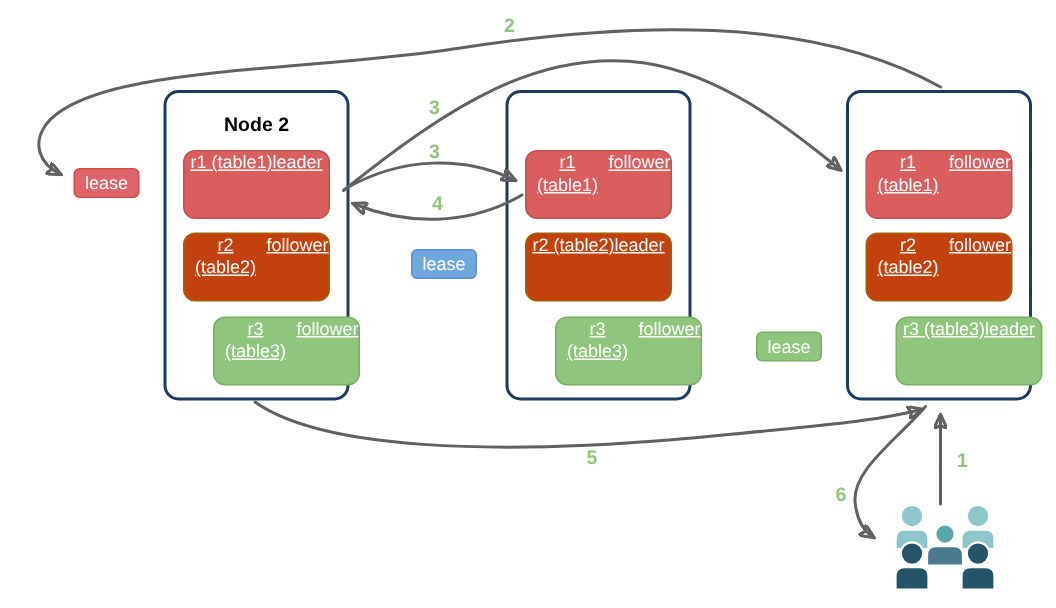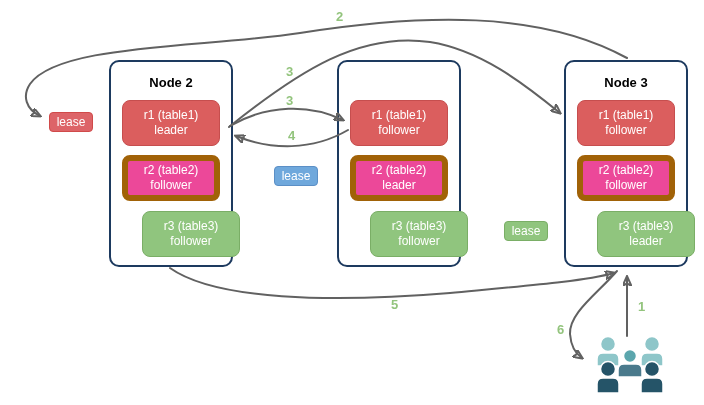--- a/index.html
+++ b/index.html
@@ -5,23 +5,23 @@
   html,body{margin:0;padding:0;background:#ffffff;}
   body{font-family:"Liberation Sans","DejaVu Sans",sans-serif;}
   .canvas{position:relative;width:704px;height:405px;background:#ffffff;overflow:hidden;}
 
   
   .node{position:absolute;top:60px;width:124px;height:207px;background:#ffffff;
         border:2px solid #1d3a5f;border-radius:10px;box-sizing:border-box;}
   .node-title{text-align:center;font-weight:bold;font-size:13px;color:#000000;margin-top:13px;}
   .replica{position:absolute;left:11px;width:98px;height:46px;border-radius:8px;
            color:#ffffff;font-size:12px;line-height:15px;text-align:center;
-           display:flex;flex-direction:column;justify-content:center;box-sizing:border-box;}
+           display:flex;justify-content:center;box-sizing:border-box;text-decoration:underline;}
   .replica.red{background:#db5e5e;border:1px solid #c64e4e;}
-  .replica.blue{background:#ec4899;border:6px solid #a16207;}
+  .replica.blue{background:#c2410c;border:1px solid #a16207;}
   .replica.green{background:#90c57e;border:1px solid #7aae66;}
   .rep-pos-0{top:38px;} .rep-pos-1{top:93px;} .rep-pos-2{top:149px;margin-left:20px;}
 
   
   .lease{position:absolute;width:44px;height:20px;border-radius:4px;color:#ffffff;
          font-size:12px;display:flex;align-items:center;justify-content:center;box-sizing:border-box;}
   .lease.red{left:49px;top:112px;background:#dd6468;border:1.5px solid #d04a4a;}
   .lease.blue{left:274px;top:166px;background:#6fa8dc;border:1.5px solid #5b8fc6;}
   .lease.green{left:504px;top:221px;background:#90c57e;border:1.5px solid #7aae66;}
 
@@ -63,21 +63,20 @@
       <div>r2 (table2)</div>
       <div>leader</div>
     </div>
     <div class="replica green rep-pos-2">
       <div>r3 (table3)</div>
       <div>follower</div>
     </div>
   </div>
 
   <div class="node" style="left:564px">
-    <div class="node-title">Node 3</div>
     <div class="replica red rep-pos-0">
       <div>r1 (table1)</div>
       <div>follower</div>
     </div>
     <div class="replica blue rep-pos-1">
       <div>r2 (table2)</div>
       <div>follower</div>
     </div>
     <div class="replica green rep-pos-2">
       <div>r3 (table3)</div>

